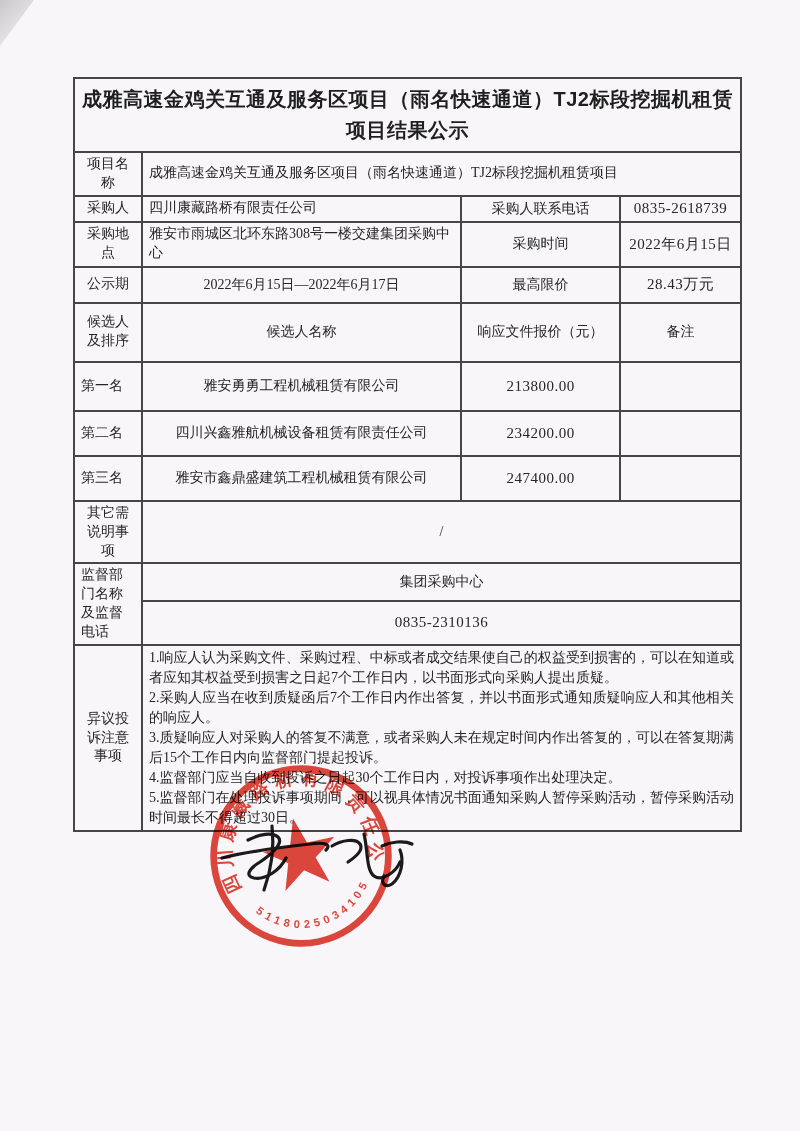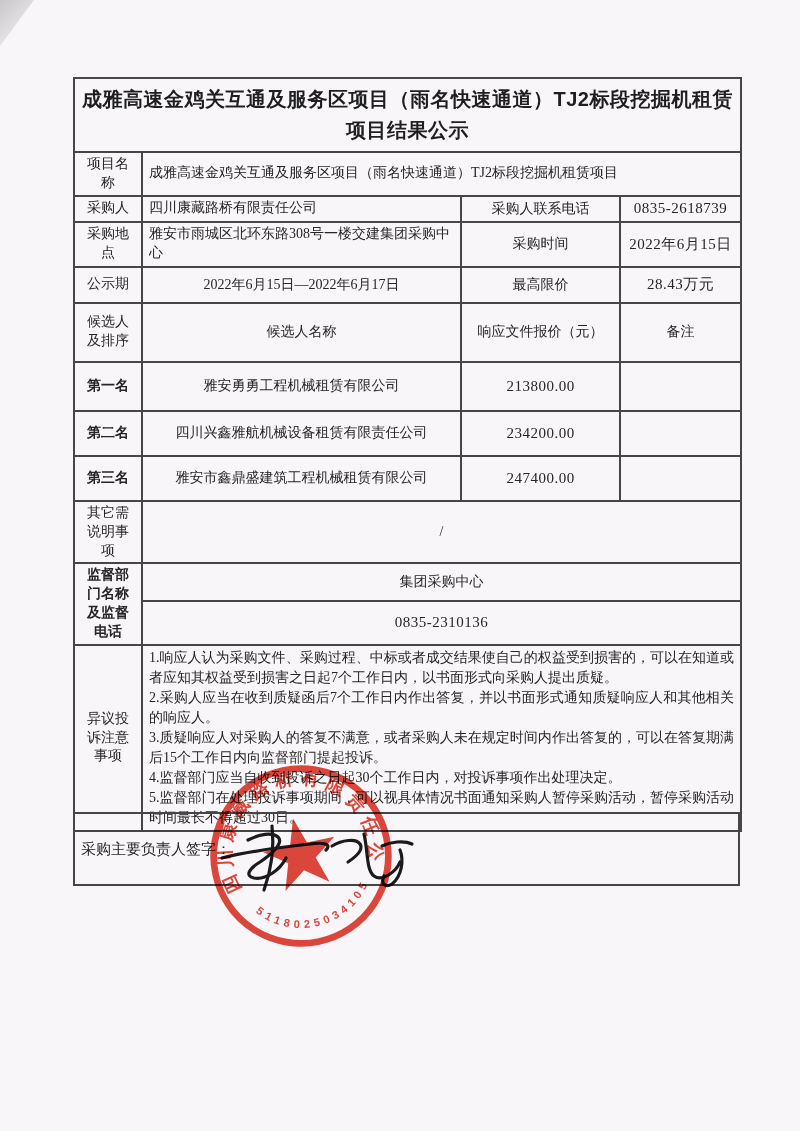--- a/index.html
+++ b/index.html
@@ -27,21 +27,21 @@
     padding:2px 6px;
     overflow:hidden;
     background:transparent;
   }
   td.title-cell{
     text-align:center;font-weight:bold;font-size:20px;line-height:1.55;
     font-family:"Liberation Sans", sans-serif;
     letter-spacing:.5px;padding:8px 10px;color:#1f1f1f;
   }
   td.lab{text-align:center;line-height:1.35;}
-  td.lab-c{text-align:center;line-height:1.35;font-weight:bold;}
+  td.lab-c{line-height:1.35;}
   td.val-l{text-align:left;line-height:1.35;}
   td.val-c{text-align:center;}
   td.num{text-align:center;font-size:15px;letter-spacing:.5px;}
   td.obj-cell{padding:4px 9px;vertical-align:middle;}
   .obj-item{line-height:20px;text-align:justify;}
 
   
   .sign-box{
     position:absolute;left:73px;top:812px;width:663px;height:70px;
     border:2px solid #464646;background:transparent;
@@ -141,23 +141,20 @@
         <div class="obj-item">1.响应人认为采购文件、采购过程、中标或者成交结果使自己的权益受到损害的，可以在知道或者应知其权益受到损害之日起7个工作日内，以书面形式向采购人提出质疑。</div>
         <div class="obj-item">2.采购人应当在收到质疑函后7个工作日内作出答复，并以书面形式通知质疑响应人和其他相关的响应人。</div>
         <div class="obj-item">3.质疑响应人对采购人的答复不满意，或者采购人未在规定时间内作出答复的，可以在答复期满后15个工作日内向监督部门提起投诉。</div>
         <div class="obj-item">4.监督部门应当自收到投诉之日起30个工作日内，对投诉事项作出处理决定。</div>
         <div class="obj-item">5.监督部门在处理投诉事项期间，可以视具体情况书面通知采购人暂停采购活动，暂停采购活动时间最长不得超过30日。</div>
       </td>
     </tr>
   </tbody>
     </table>
 
-  <div class="sign-box">
-    <span class="sign-label">采购主要负责人签字：</span>
-  </div>
 
   <svg class="stamp" viewBox="0 0 200 200">
     <circle cx="100" cy="100" r="91" fill="none" stroke="#df382b" stroke-width="7"></circle>
     <polygon fill="#df382b" points="100,60 109,87.6 138,87.6 114.6,104.7 123.5,132.4 100,115.3 76.5,132.4 85.4,104.7 62,87.6 91,87.6"></polygon>
     <defs>
       <path id="arcTop" d="M 32.4,121.5 A 72,72 0 1 1 167.6,121.5" fill="none"></path>
       <path id="arcBot" d="M 38.9,144.3 A 76,76 0 0 0 161.1,144.3" fill="none"></path>
     </defs>
     <text font-size="19" font-family="Liberation Serif, serif" fill="#df382b" font-weight="bold">
       <textPath href="#arcTop" startOffset="0" textLength="300" lengthAdjust="spacing">四川康藏路桥有限责任公司</textPath>

